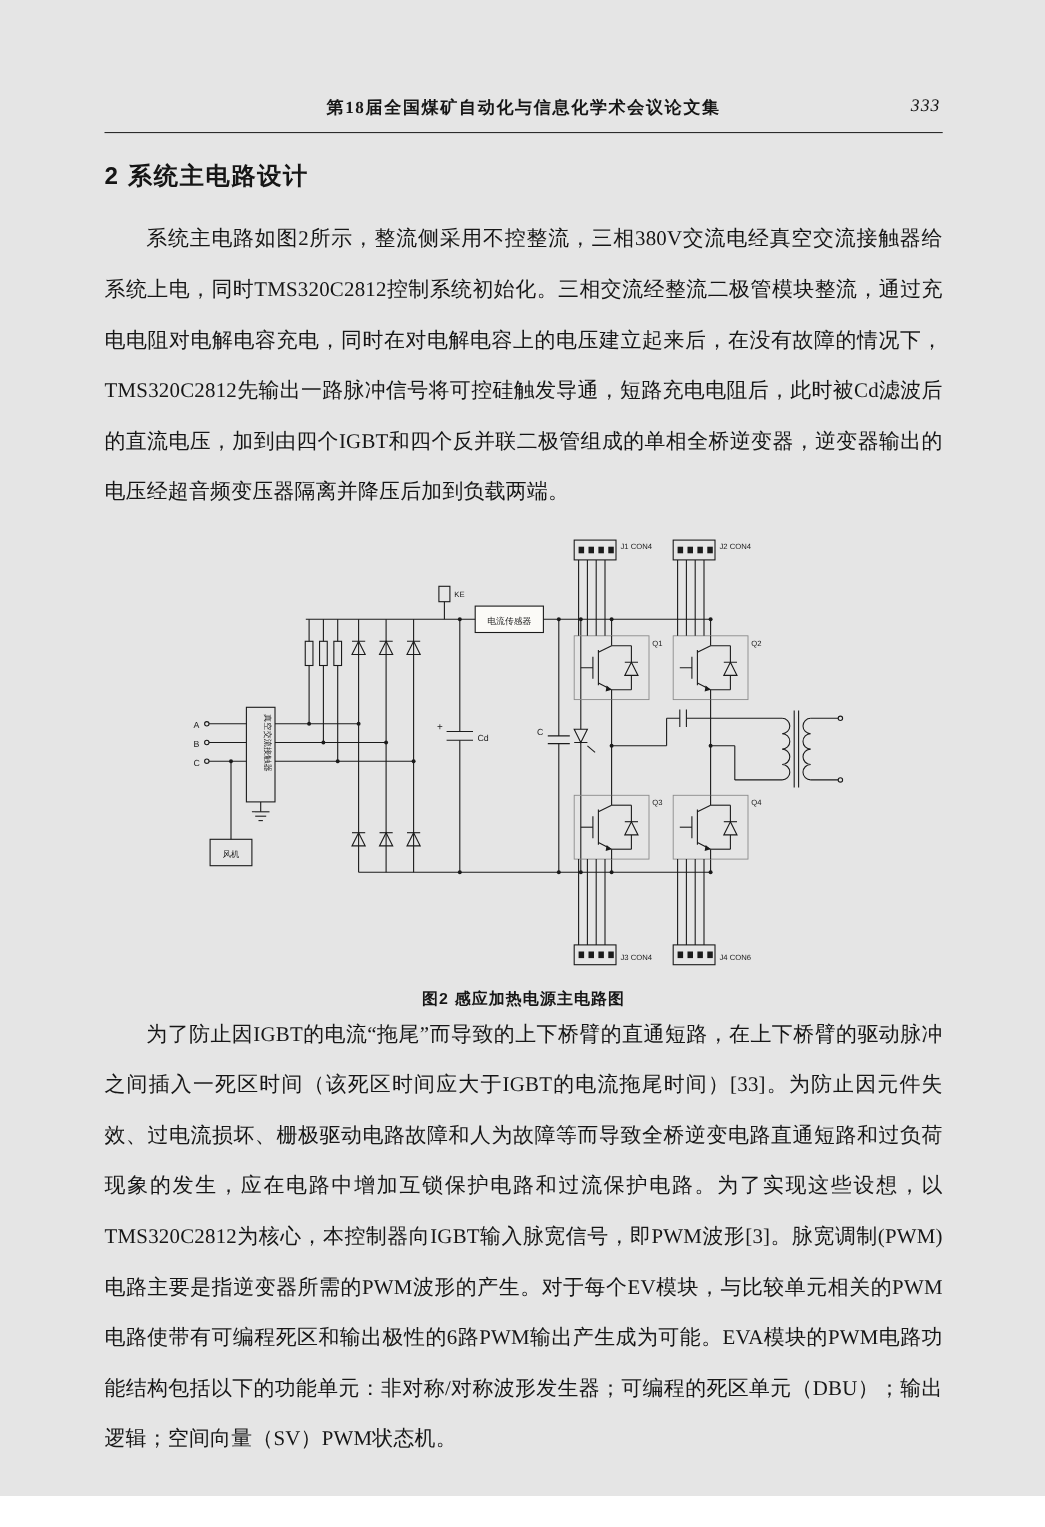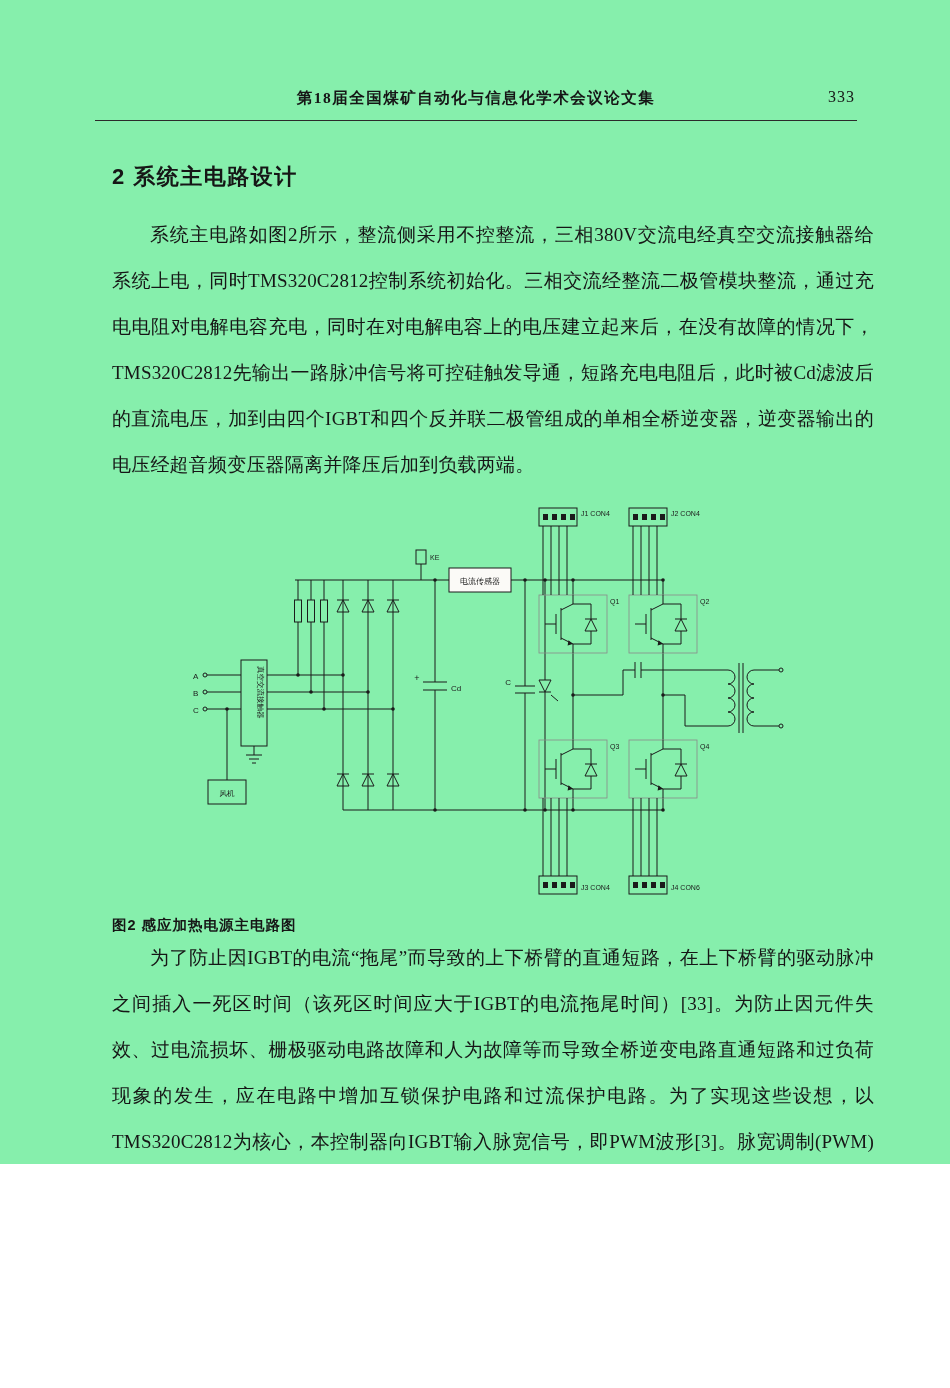--- a/index.html
+++ b/index.html
@@ -1,55 +1,55 @@
 <!DOCTYPE html>
 <html><head>
 <meta charset="utf-8">
 <style>
   * { margin:0; padding:0; box-sizing:border-box; }
   html,body { background:#ffffff; }
   .page {
     position:relative;
-    width:950px; height:1164px;
-    background:#86efac;
+    width:950px; height:1360px;
+    background:#e5e5e5;
     color:#161616;
     font-family:"Liberation Serif", serif;
     overflow:hidden;
   }
   .pg-header {
     position:absolute; top:88px; left:95px; width:762px;
     border-bottom:1.6px solid #2b2b2b;
     padding-bottom:11px;
   }
   .hdr-title {
     display:block; text-align:center;
     font-weight:bold; font-size:15.5px; letter-spacing:1.5px;
   }
   .hdr-page {
     position:absolute; right:2px; top:0;
-    font-size:16px; letter-spacing:1px;
+    font-size:16px; letter-spacing:1px;font-style:italic;
   }
   .content {
-    position:absolute; top:128px; left:95px; width:762px;margin-left:17px;
+    position:absolute; top:111px; left:95px; width:762px;
   }
   h2.sec {
     font-family:"Liberation Sans", sans-serif;
     font-weight:bold; font-size:22px; letter-spacing:1.5px;
     margin:34px 0 20px 0;
   }
   h2.sec3 { margin-top:28px; }
   p.body {
     font-size:19px; line-height:46px;
     text-align:justify; text-indent:2em;
     letter-spacing:0.2px;
   }
   figure { margin:12px 0 0 0; }
   svg.circuit { display:block; margin:0 auto; }
   figcaption {
-    font-family:"Liberation Sans", sans-serif;
+    text-align:center; font-family:"Liberation Sans", sans-serif;
     font-weight:bold; font-size:14.5px; margin-top:8px; letter-spacing:1px;
   }
   svg .wire { stroke:#1b1b1b; stroke-width:1; fill:none; }
   svg text { font-family:"Liberation Sans", sans-serif; fill:#1b1b1b; stroke:none; }
 </style>
 </head>
 <body>
 
 <div class="page">
 

